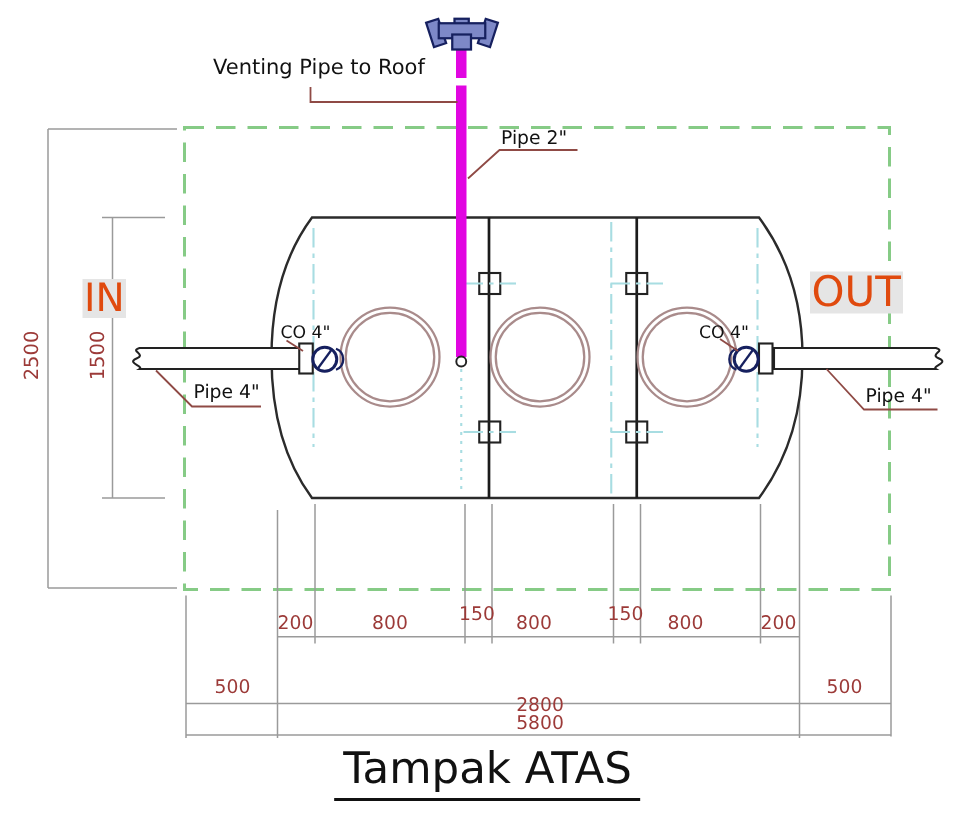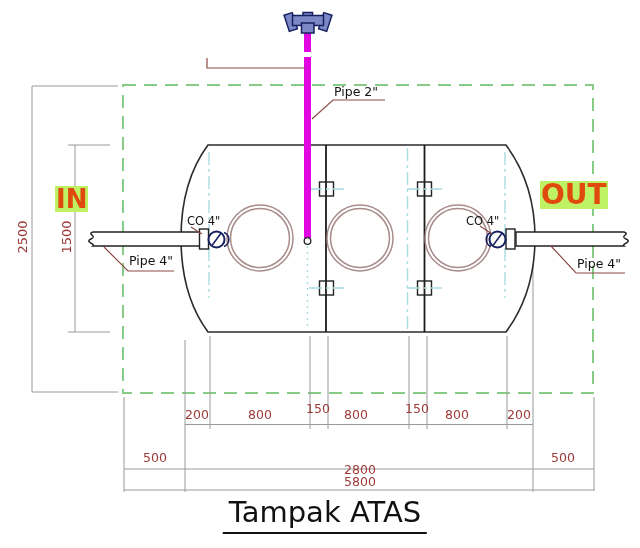--- a/index.html
+++ b/index.html
@@ -2,21 +2,21 @@
 <html style="--vent-pipe: #e106e1; --dim-text: #9c3a38; --flow-text: #e04a0e; --boundary-green: #86cb86; --centerline-cyan: #a8dde2; --leader: #8f4a45; --manhole: #a98b8b; --fitting-navy: #16205f; --fitting-fill: #7d88c7; --dim-line: #9a9a9a; --outline: #2b2b2b;"><head>
 <meta charset="utf-8">
 <style>
   html,body{margin:0;padding:0;background:#ffffff;}
   .canvas{position:relative;width:640px;height:548px;background:#fff;overflow:hidden;
           font-family:"DejaVu Sans",sans-serif;}
   .layer{position:absolute;left:0;top:0;}
   .txt{position:absolute;white-space:nowrap;color:#111;}
   .dimtxt{color:var(--dim-text,#9c3a38);font-size:12.5px;transform:translateX(-50%);}
   .rot{transform:translate(-50%,-50%) rotate(-90deg);transform-origin:center;}
-  .flow{color:var(--flow-text,#e04a0e);font-weight:bold;background:#bef264;padding:0 1px;line-height:1;}
+  .flow{color:var(--flow-text,#e04a0e);font-weight:normal;background:#e5e5e5;padding:0 1px;line-height:1;}
   .ann{font-size:12.5px;}
   
   .border-green{stroke:var(--boundary-green,#86cb86);stroke-width:2;fill:none;stroke-dasharray:13 8;}
   .outline{stroke:var(--outline,#2b2b2b);stroke-width:1.6;fill:#fff;}
   .thinblack{stroke:#1b1b1b;stroke-width:1.8;fill:none;}
   .sq{stroke:#222;stroke-width:1.4;fill:none;}
   .cyan{stroke:var(--centerline-cyan,#a8dde2);stroke-width:1.4;fill:none;stroke-dasharray:13 4 3 4;}
   .cyandot{stroke:var(--centerline-cyan,#a8dde2);stroke-width:1.4;fill:none;stroke-dasharray:2 4;}
   .manhole{stroke:var(--manhole,#a98b8b);stroke-width:1.5;fill:none;}
   .dimline{stroke:var(--dim-line,#9a9a9a);stroke-width:1;fill:none;}
@@ -130,20 +130,21 @@
     <g class="leader">
       <path d="M207,58 L207,68 L305,68"></path>
       <path d="M385,100 L333,100 L312,119"></path>
       <path d="M191,227 L202,234"></path>
       <path d="M480,226 L492,234"></path>
       <path d="M104,247 L128,271 L174,271"></path>
       <path d="M551,246 L576,273 L625,273"></path>
     </g>
   </svg>
 
+  <div class="txt" style="left:142px;top:37px;font-size:14px;">Venting Pipe to Roof</div>
 
   <div class="txt ann" style="left:334px;top:84px;">Pipe 2"</div>
 
   <div class="txt flow" style="left:55px;top:186px;font-size:26px;">IN</div>
 
   <div class="txt flow" style="left:540px;top:181px;font-size:28px;">OUT</div>
 
   <div class="txt" style="left:187px;top:214px;font-size:11.5px;">CO 4"</div>
 
   <div class="txt" style="left:466px;top:214px;font-size:11.5px;">CO 4"</div>

